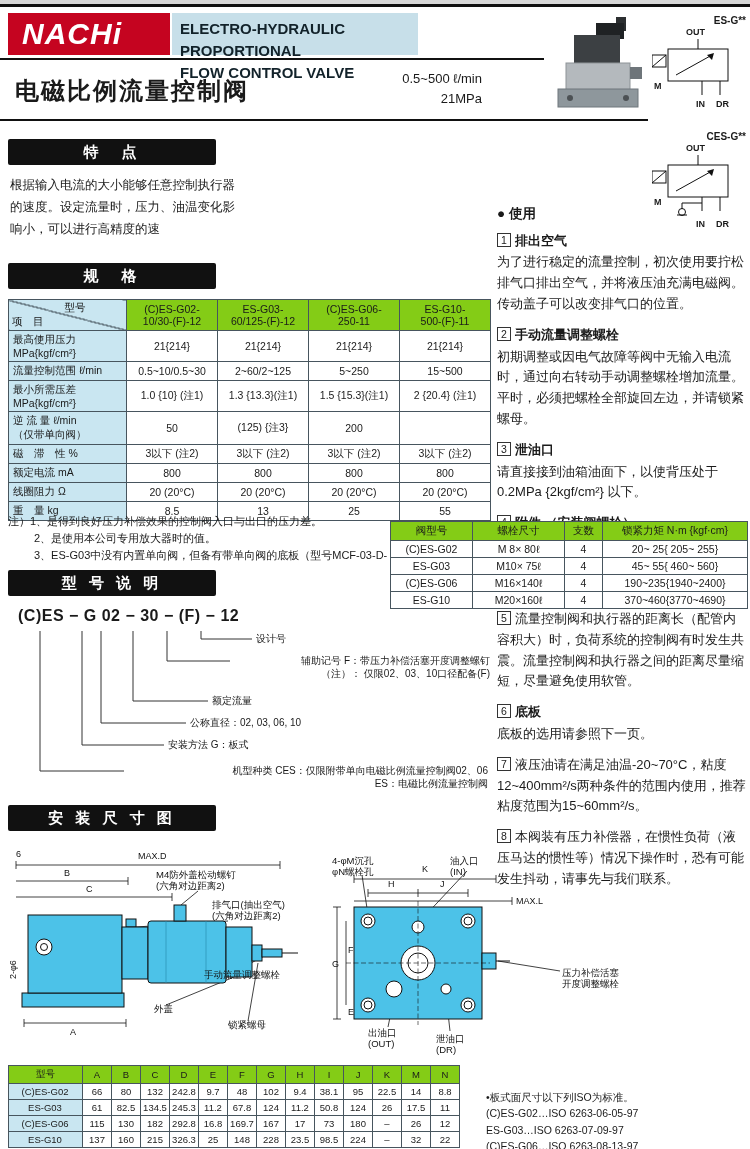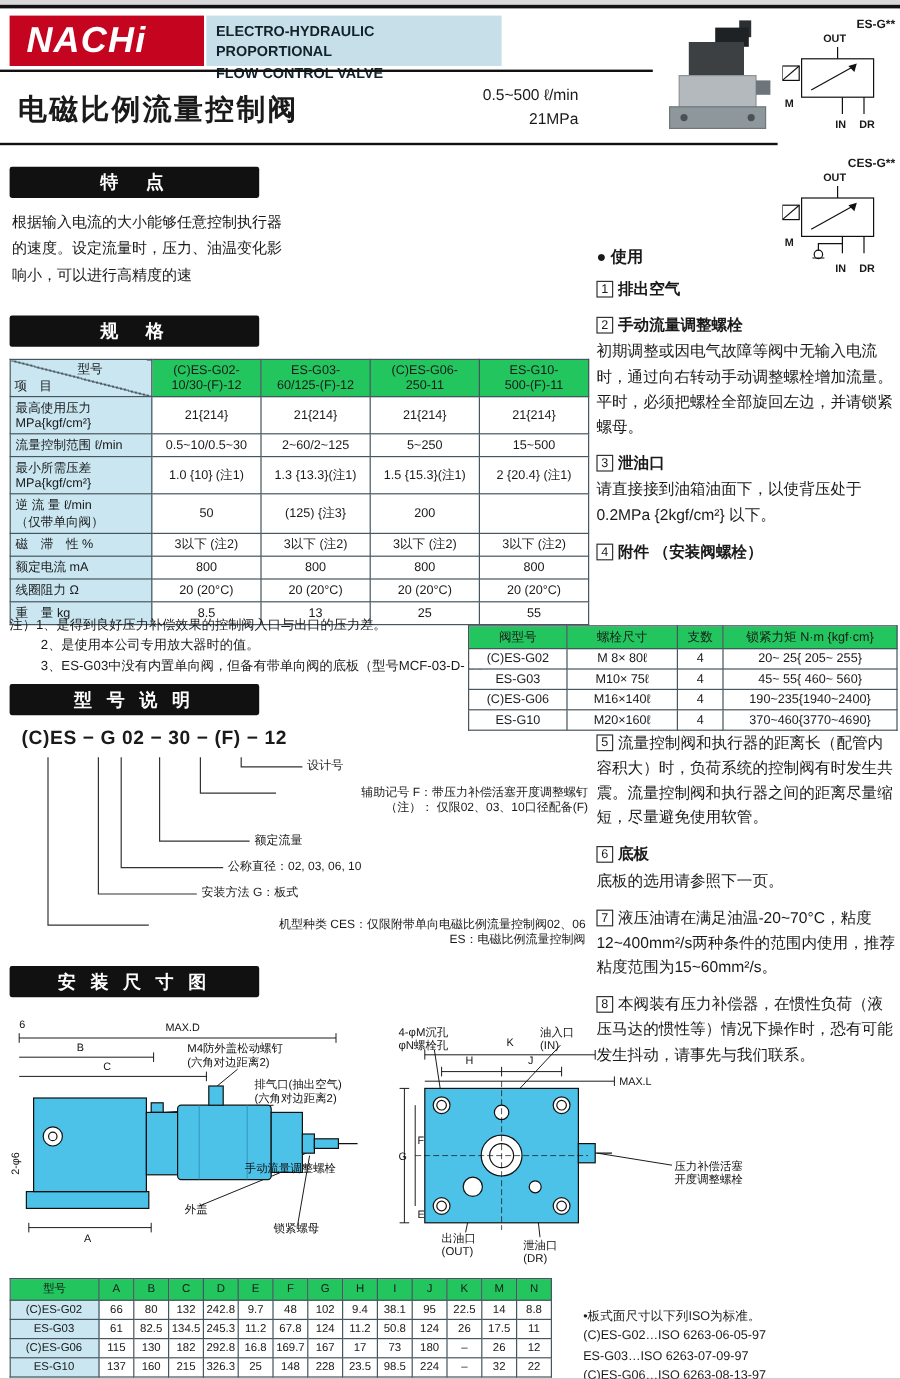--- a/index.html
+++ b/index.html
@@ -5,28 +5,28 @@
   * { margin:0; padding:0; box-sizing:border-box; }
   body { font-family:"Liberation Sans","DejaVu Sans",sans-serif; background:#d8d8d8; }
   #page { position:relative; width:750px; height:1149px; margin:4px auto; background:#fff;
           border-top:3px solid #111; border-bottom:4px solid #111; overflow:hidden; color:#1a1a1a; }
   .abs { position:absolute; }
   .bar { background:#111; color:#fff; font-weight:bold; font-size:15px; letter-spacing:4px;
          display:flex; align-items:center; justify-content:center; border-radius:2px; }
   .hr  { background:#111; }
   .logo { background:#c50420; color:#fff; font-weight:bold; font-style:italic;
           font-size:30px; letter-spacing:1px; display:flex; align-items:center; padding-left:14px; }
-  .band { background:#c7dfe9; color:#12222a; font-weight:bold; font-size:12px;
+  .band { background:#c7dfe9; color:#12222a; font-weight:bold; font-size:15px;
           line-height:1.45; padding:5px 8px; }
   .cn-title { font-size:24px; font-weight:bold; letter-spacing:2px; }
   .flow { font-size:13px; text-align:right; line-height:1.5; }
   table { border-collapse:collapse;padding-left:28px; }
   .tbl th, .tbl td { border:1px solid #47555e; padding:2px; text-align:center;
                      vertical-align:middle; white-space:pre-line; }
-  .tbl th { background:#22c55e; font-weight:normal; }
+  .tbl th { background:#84cc16; font-weight:normal; }
   .tbl tbody td:first-child { background:#c9e6f1; text-align:left; padding-left:4px; }
   .spec { width:482px; font-size:10.5px; table-layout:fixed; }
   .spec thead th:first-child { text-align:left; padding:1px 3px;
      background:linear-gradient(to top right,#c9e6f1 calc(50% - .6px),#47555e calc(50% - .6px),
                 #47555e calc(50% + .6px),#c9e6f1 calc(50% + .6px)); }
   .bolt { width:357px; font-size:10.5px; table-layout:fixed; }
   .bolt tbody td:first-child { background:#fff; text-align:center; padding-left:2px; }
   .dimt { width:452px; font-size:9.5px; table-layout:fixed; }
   .dimt tbody td:first-child { text-align:center; padding-left:1px; }
   .notes { font-size:11px; line-height:1.55; }
@@ -218,20 +218,21 @@
   <div class="abs notes" style="left:8px;top:506px;width:480px;">
     <div class="n1">注）1、是得到良好压力补偿效果的控制阀入口与出口的压力差。</div>
     <div class="n2">2、是使用本公司专用放大器时的值。</div>
     <div class="n2">3、ES-G03中没有内置单向阀，但备有带单向阀的底板（型号MCF-03-D- 22）。</div>
   </div>
 
   <div class="abs u-col" style="left:497px;top:196px;width:250px;">
     <div class="u-head">● 使用</div>
     <div class="u-item">
       <span class="u-num">1</span><span class="u-title">排出空气</span>
+      <span class="u-body">为了进行稳定的流量控制，初次使用要拧松排气口排出空气，并将液压油充满电磁阀。传动盖子可以改变排气口的位置。</span>
     </div>
     <div class="u-item">
       <span class="u-num">2</span><span class="u-title">手动流量调整螺栓</span>
       <span class="u-body">初期调整或因电气故障等阀中无输入电流时，通过向右转动手动调整螺栓增加流量。平时，必须把螺栓全部旋回左边，并请锁紧螺母。</span>
     </div>
     <div class="u-item">
       <span class="u-num">3</span><span class="u-title">泄油口</span>
       <span class="u-body">请直接接到油箱油面下，以使背压处于0.2MPa {2kgf/cm²} 以下。</span>
     </div>
     <div class="u-item">

